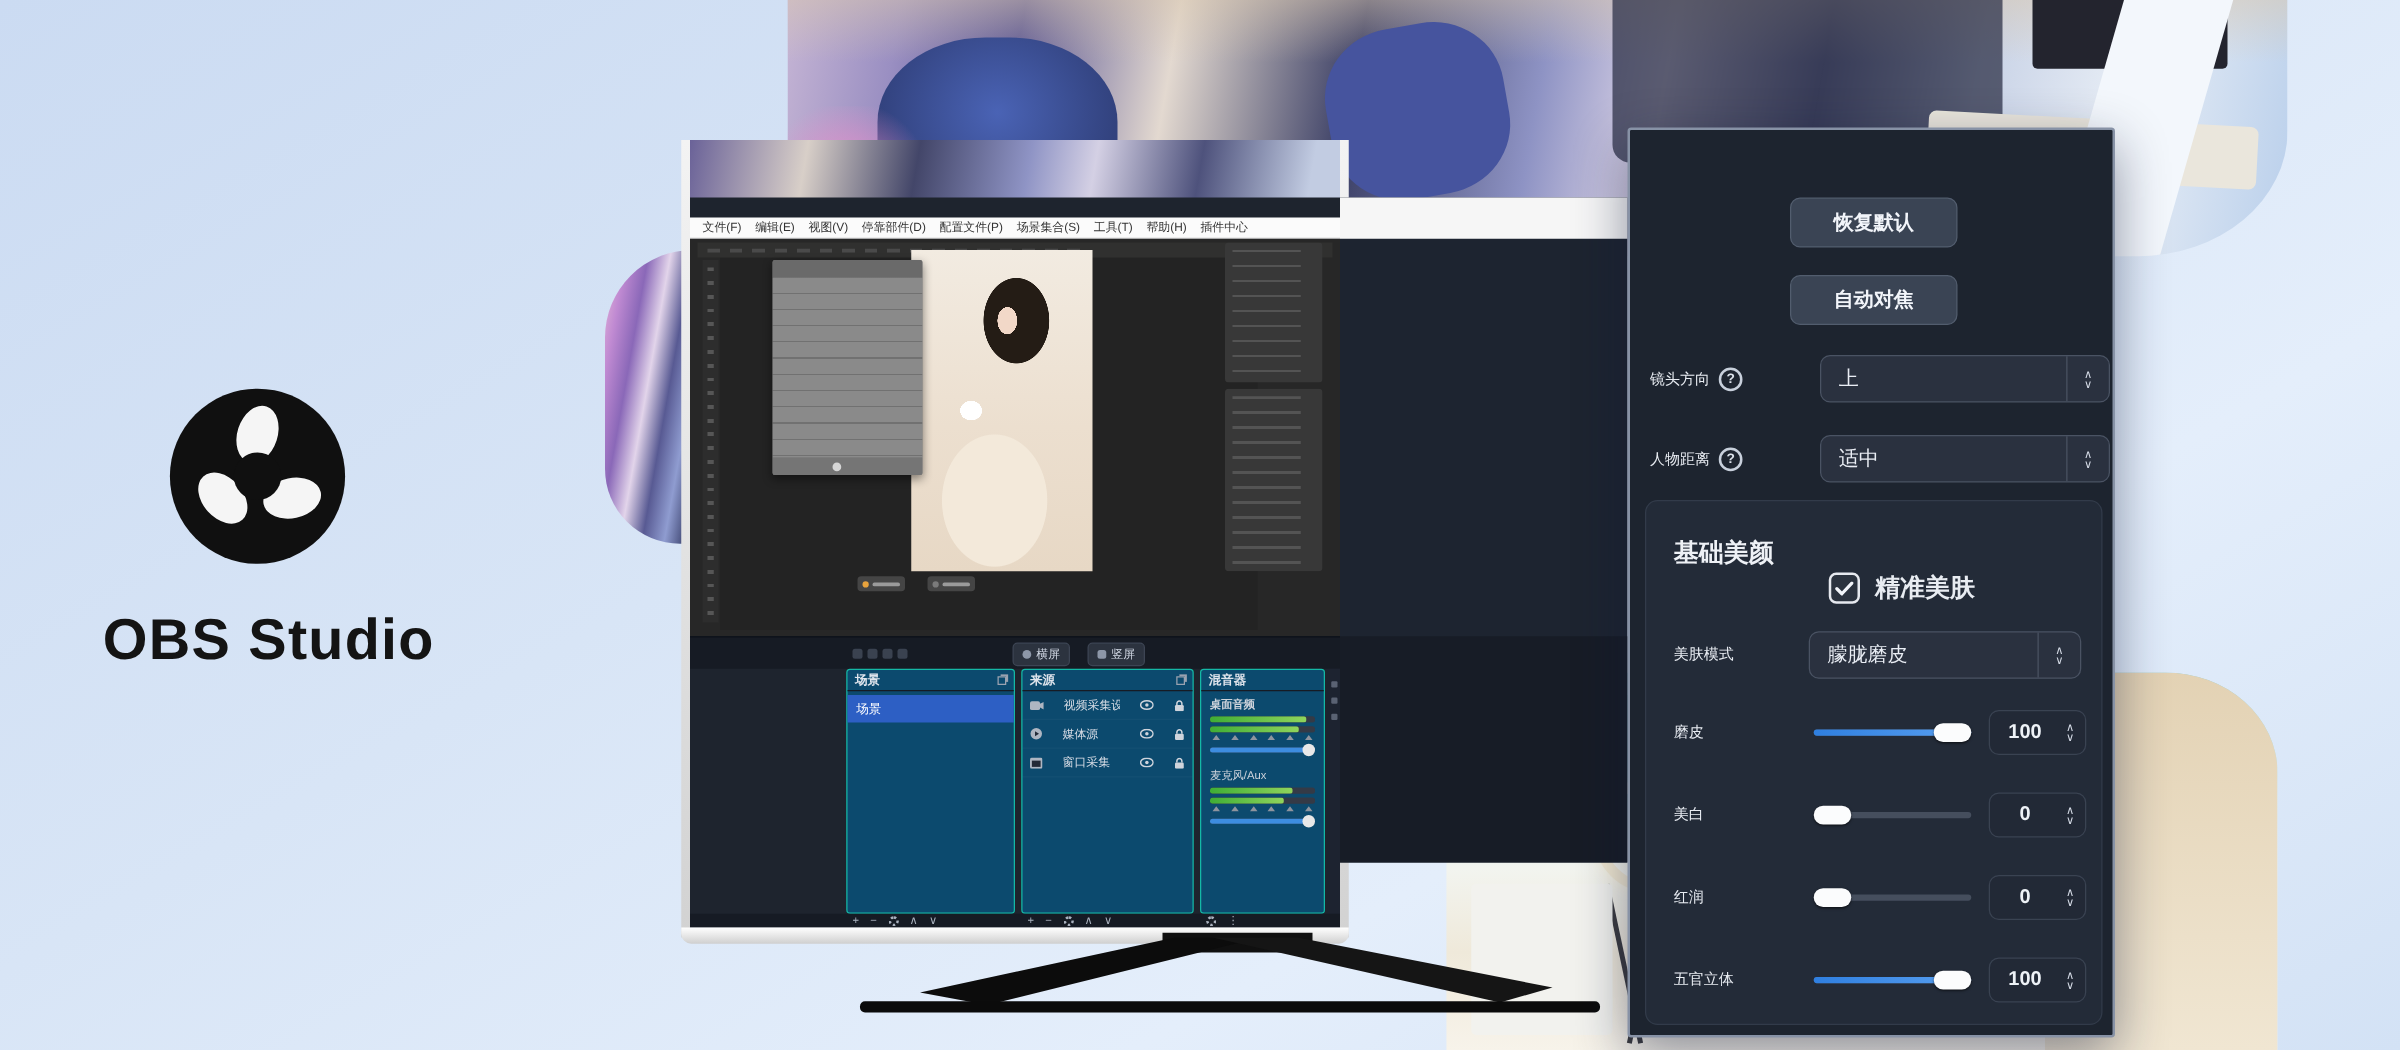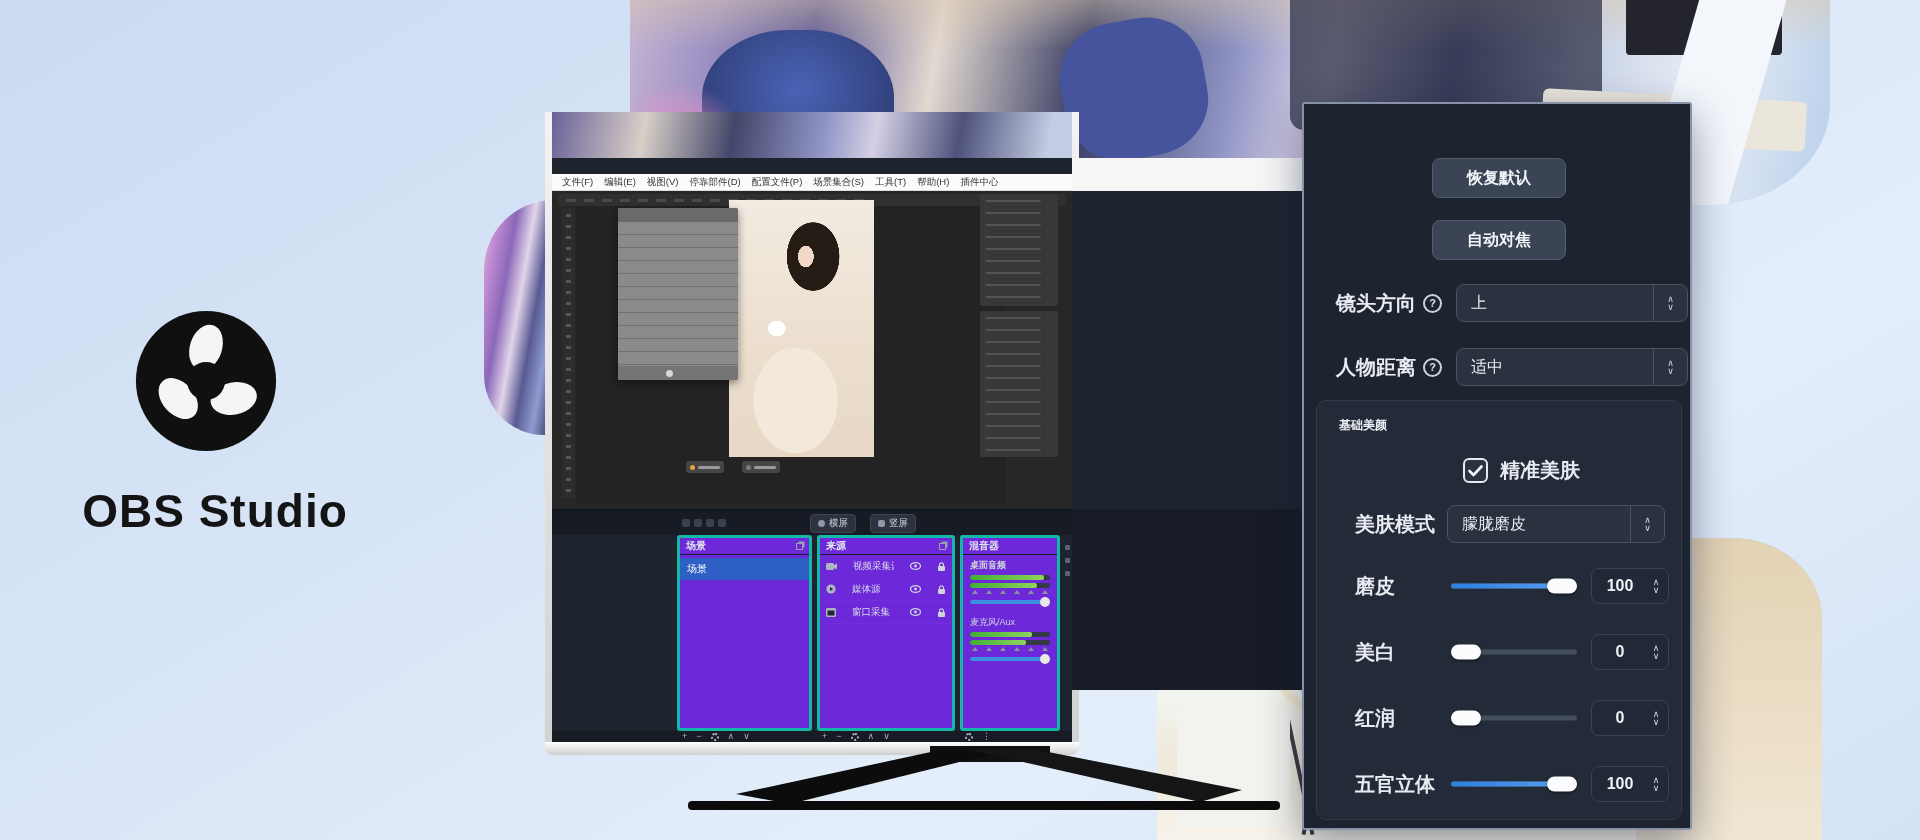--- a/index.html
+++ b/index.html
@@ -99,21 +99,21 @@
 
   .obs-dockbar { position:absolute; left:0; top:351px; width:520px; height:26px; background:#161b24;
     border-top:1px solid #0d1118; }
   .mini-sq { position:absolute; width:8px; height:8px; background:#3a4250; border-radius:2px; top:9px; }
   .view-chip { position:absolute; top:4px; height:19px; background:#2c333f; border:1px solid #3d4554; border-radius:4px;
     display:flex; align-items:center; gap:4px; padding:0 7px; }
   .view-chip i { width:7px; height:7px; border-radius:50%; background:#8d97a8; }
   .view-chip.sq i { border-radius:2px; }
   .view-chip span { font-size:9.5px; color:#cfd6e2; white-space:nowrap; }
 
-  .dock { position:absolute; top:377px; height:196px; background:#6d28d9; border:3px solid #14b8a6; border-radius:3px; }
+  .dock { position:absolute; top:377px; height:196px; background:#0c4a6e; border:1px solid #14b8a6; border-radius:3px; }
   .dock-hd { height:17px; border-bottom:1px solid #161b24; display:flex; align-items:center; padding:0 6px; }
   .dock-hd span { font-size:10px; color:#dfe4ec; font-weight:700; }
   .dup-icon { margin-left:auto; width:7px; height:7px; border:1px solid #9aa2b0; box-shadow:2px -2px 0 -0.5px #9aa2b0; }
   .scene-row { margin-top:3px; height:22px; background:#2d5fc4; display:flex; align-items:center; padding:0 7px; }
   .scene-row span { font-size:10px; color:#fff; }
   .src-row { height:23px; display:flex; align-items:center; gap:16px; padding:0 6px; border-bottom:1px solid rgba(255,255,255,.03); }
   .src-row .lbl { font-size:9.5px; color:#d8dde6; white-space:nowrap; overflow:hidden; flex:1; }
   .src-ic { flex:0 0 auto; display:flex; }
   .mix-name { font-size:9px; color:#cfd4dc; padding:0 7px; white-space:nowrap; }
   .meter { margin:3px 7px 0; height:5px; background:#343a46; border-radius:2px; position:relative; overflow:hidden; }
@@ -140,32 +140,32 @@
   .beauty { left:1302px; top:102px; width:390px; height:728px; z-index:5;
     background:#1d242f; border:2px solid #8792a6; border-radius:3px;
     box-shadow:0 14px 42px rgba(15,25,55,.45); }
   .b-head { position:absolute; left:16px; right:14px; top:12px; display:flex; align-items:center; }
   .b-title { font-size:17px; font-weight:700; color:#f0f3f8; }
   .b-links { margin-left:auto; display:flex; gap:16px; }
   .b-link { font-size:15px; font-weight:700; color:#52a0ef; text-decoration:underline; cursor:pointer; }
   .b-btn { position:absolute; left:128px; width:134px; height:40px; background:#3a4454; border:1px solid #525d6e;
     border-radius:8px; color:#f2f5fa; font-size:16px; font-weight:700; display:flex; align-items:center; justify-content:center; }
   .b-row { position:absolute; left:16px; right:20px; height:38px; display:flex; align-items:center; }
-  .b-label { font-size:20px; font-weight:700; color:#e8ecf2;margin-left:16px; }
+  .b-label { font-size:12px; font-weight:400; color:#e8ecf2; }
   .help { width:19px; height:19px; border:2px solid #c8d0dc; border-radius:50%; margin-left:7px;
     display:flex; align-items:center; justify-content:center; font-size:11px; font-weight:700; color:#dde3ec; }
   .b-select { position:absolute; left:136px; width:232px; height:38px; background:#2a313f; border:1px solid #4a5363;
     border-radius:8px; display:flex; align-items:center; }
   .b-select .val { font-size:16px; color:#e9edf4; padding-left:14px; flex:1; }
   .chev-box { width:34px; align-self:stretch; border-left:1px solid #4a5363; display:flex; flex-direction:column;
     align-items:center; justify-content:center; line-height:8px; }
   .chev-box span { font-size:9px; color:#d7dde8; }
   .b-section { position:absolute; left:12px; top:296px; width:366px; height:420px; background:#232b38;
     border:1px solid #323b4a; border-radius:10px; }
-  .s-title { position:absolute; left:22px; top:16px; font-size:12px; font-weight:700; color:#eef1f6; }
+  .s-title { position:absolute; left:22px; top:28px; font-size:20px; font-weight:700; color:#eef1f6; }
   .cb-row { position:absolute; left:146px; top:56px; display:flex; align-items:center; gap:12px; }
   .checkbox { width:25px; height:25px; border:2.5px solid #e6e9ef; border-radius:6px; background:rgba(255,255,255,.04);
     display:flex; align-items:center; justify-content:center; }
   .cb-label { font-size:20px; font-weight:700; color:#e8ecf2; }
   .s-row { position:absolute; left:0; width:366px; height:38px; }
   .s-row .b-label { position:absolute; left:22px; top:50%; transform:translateY(-50%); }
   .s-select { position:absolute; left:130px; width:218px; height:38px; background:#2a313f; border:1px solid #4a5363;
     border-radius:8px; display:flex; align-items:center; }
   .slider { position:absolute; left:134px; top:50%; width:126px; height:5px; transform:translateY(-50%);
     background:#454e5d; border-radius:3px; }

